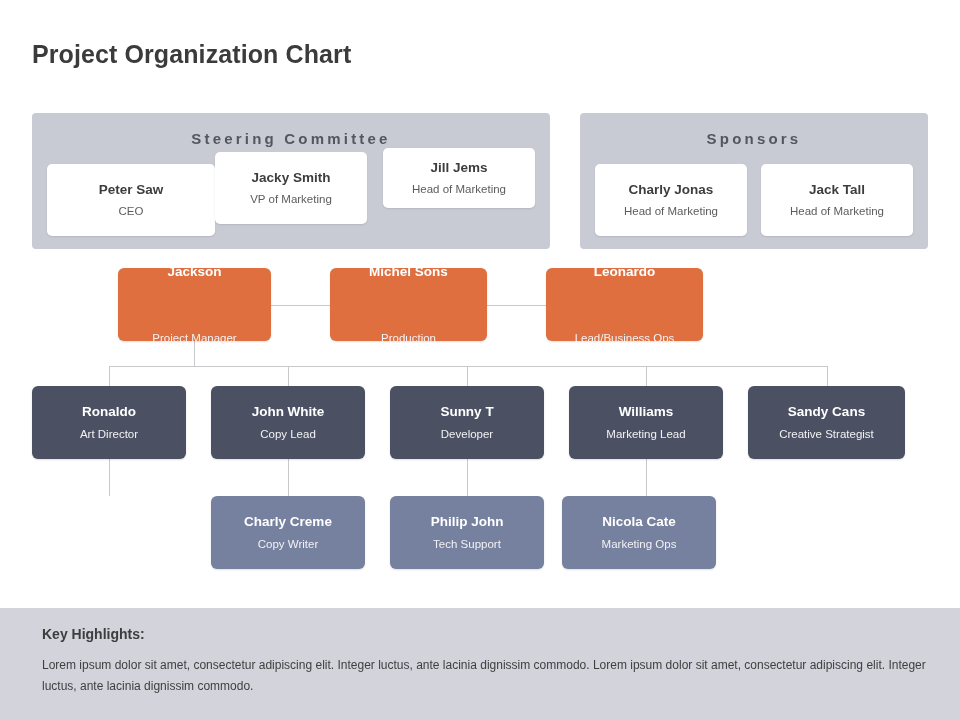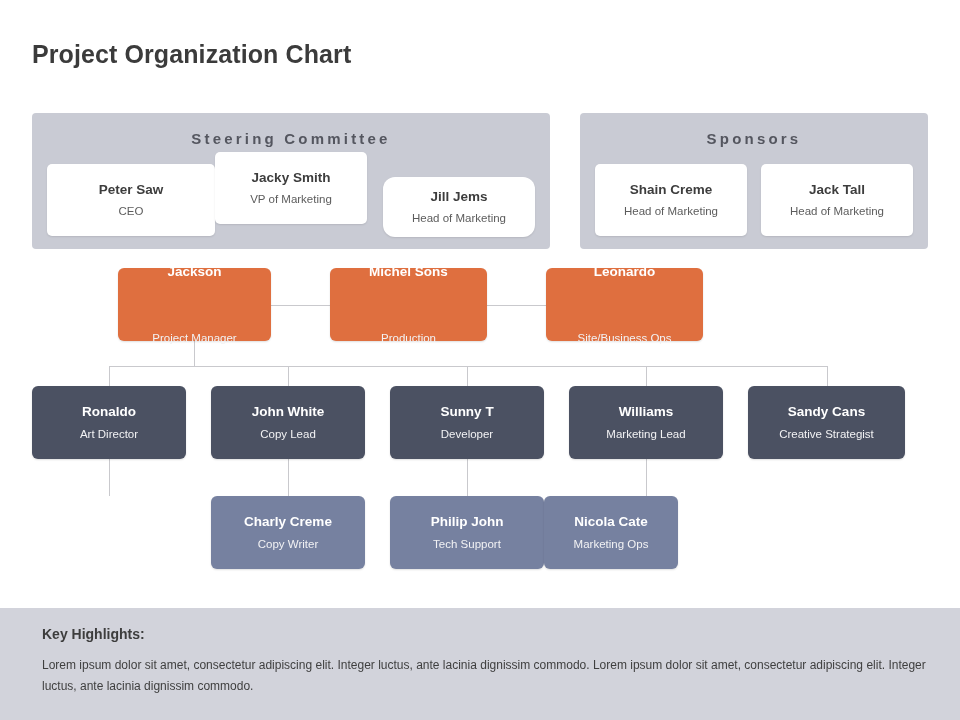--- a/index.html
+++ b/index.html
@@ -156,51 +156,51 @@
     <div class="group-title">Steering Committee</div>
   </div>
   <div class="member-card" style="left:47px; top:164px; width:168px; height:72px;">
     <div class="m-name">Peter Saw</div>
     <div class="m-role">CEO</div>
   </div>
   <div class="member-card" style="left:215px; top:152px; width:152px; height:72px;">
     <div class="m-name">Jacky Smith</div>
     <div class="m-role">VP of Marketing</div>
   </div>
-  <div class="member-card" style="left:383px; top:177px; width:152px; height:60px;border-radius:12px;">
+  <div class="member-card" style="left:383px; top:148px; width:152px; height:60px;">
     <div class="m-name">Jill Jems</div>
     <div class="m-role">Head of Marketing</div>
   </div>
 
   <div class="group-panel" style="left:580px; top:113px; width:348px; height:136px;">
     <div class="group-title">Sponsors</div>
   </div>
   <div class="member-card" style="left:595px; top:164px; width:152px; height:72px;">
-    <div class="m-name">Shain Creme</div>
+    <div class="m-name">Charly Jonas</div>
     <div class="m-role">Head of Marketing</div>
   </div>
   <div class="member-card" style="left:761px; top:164px; width:152px; height:72px;">
     <div class="m-name">Jack Tall</div>
     <div class="m-role">Head of Marketing</div>
   </div>
 
   <div class="conn h" style="left:271px; top:305px; width:59px;"></div>
   <div class="conn h" style="left:487px; top:305px; width:59px;"></div>
 
   <div class="node orange" style="left:118px; top:268px; width:153px; height:73px;">
     <div class="n-name">Jackson</div>
     <div class="n-role">Project Manager</div>
   </div>
   <div class="node orange" style="left:330px; top:268px; width:157px; height:73px;">
     <div class="n-name">Michel Sons</div>
     <div class="n-role">Production</div>
   </div>
   <div class="node orange" style="left:546px; top:268px; width:157px; height:73px;">
     <div class="n-name">Leonardo</div>
-    <div class="n-role">Site/Business Ops</div>
+    <div class="n-role">Lead/Business Ops</div>
   </div>
 
   <div class="conn v" style="left:194px; top:341px; height:25px;"></div>
   <div class="conn h" style="left:109px; top:366px; width:719px;"></div>
   <div class="conn v" style="left:109px; top:366px; height:20px;"></div>
   <div class="conn v" style="left:288px; top:366px; height:20px;"></div>
   <div class="conn v" style="left:467px; top:366px; height:20px;"></div>
   <div class="conn v" style="left:646px; top:366px; height:20px;"></div>
   <div class="conn v" style="left:827px; top:366px; height:20px;"></div>
 
@@ -231,21 +231,21 @@
   <div class="conn v" style="left:646px; top:459px; height:37px;"></div>
 
   <div class="node slate" style="left:211px; top:496px; width:154px; height:73px;">
     <div class="n-name">Charly Creme</div>
     <div class="n-role">Copy Writer</div>
   </div>
   <div class="node slate" style="left:390px; top:496px; width:154px; height:73px;">
     <div class="n-name">Philip John</div>
     <div class="n-role">Tech Support</div>
   </div>
-  <div class="node slate" style="left:544px; top:496px; width:134px; height:73px;text-align:right;">
+  <div class="node slate" style="left:562px; top:496px; width:154px; height:73px;text-align:right;">
     <div class="n-name">Nicola Cate</div>
     <div class="n-role">Marketing Ops</div>
   </div>
 
   <div class="footer-band"></div>
   <div class="footer-heading">Key Highlights:</div>
   <div class="footer-body">Lorem ipsum dolor sit amet, consectetur adipiscing elit. Integer luctus, ante lacinia dignissim commodo. Lorem ipsum dolor sit amet, consectetur adipiscing elit. Integer luctus, ante lacinia dignissim commodo.</div>
 
 </div>
 

